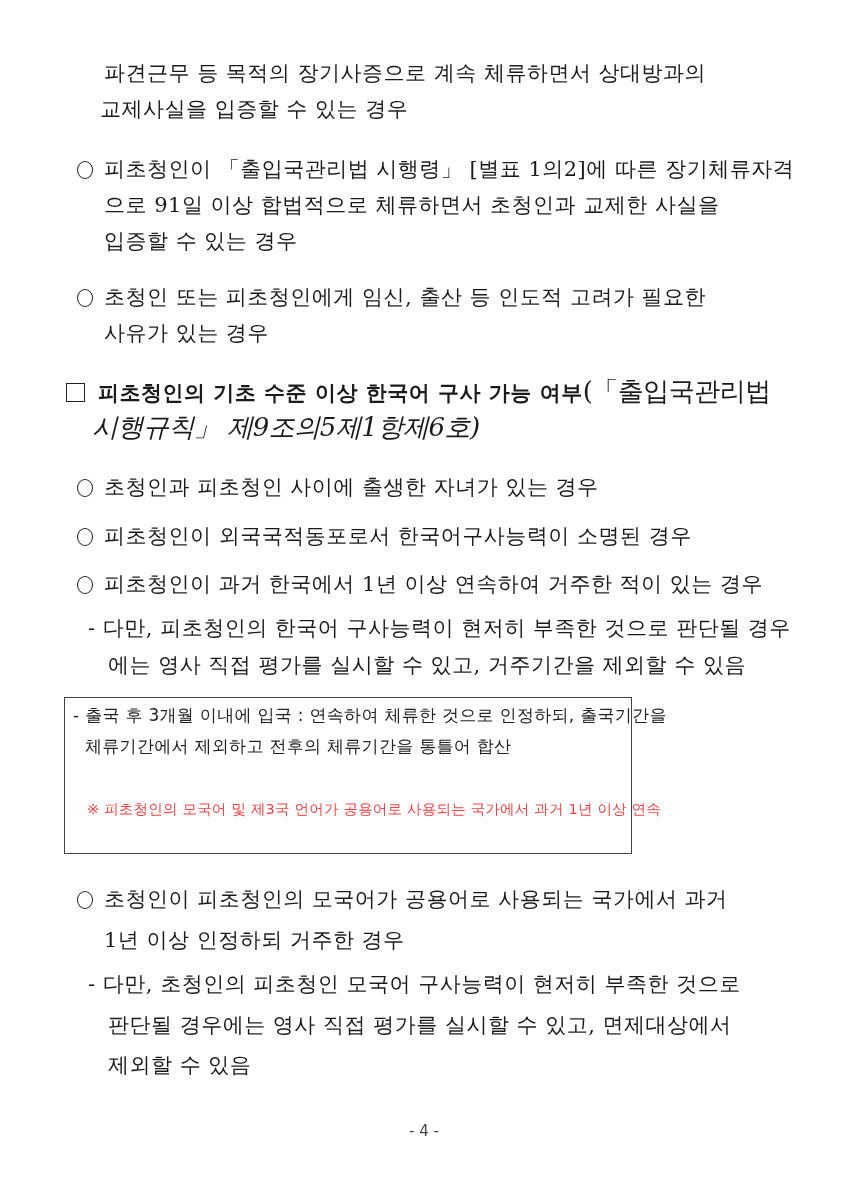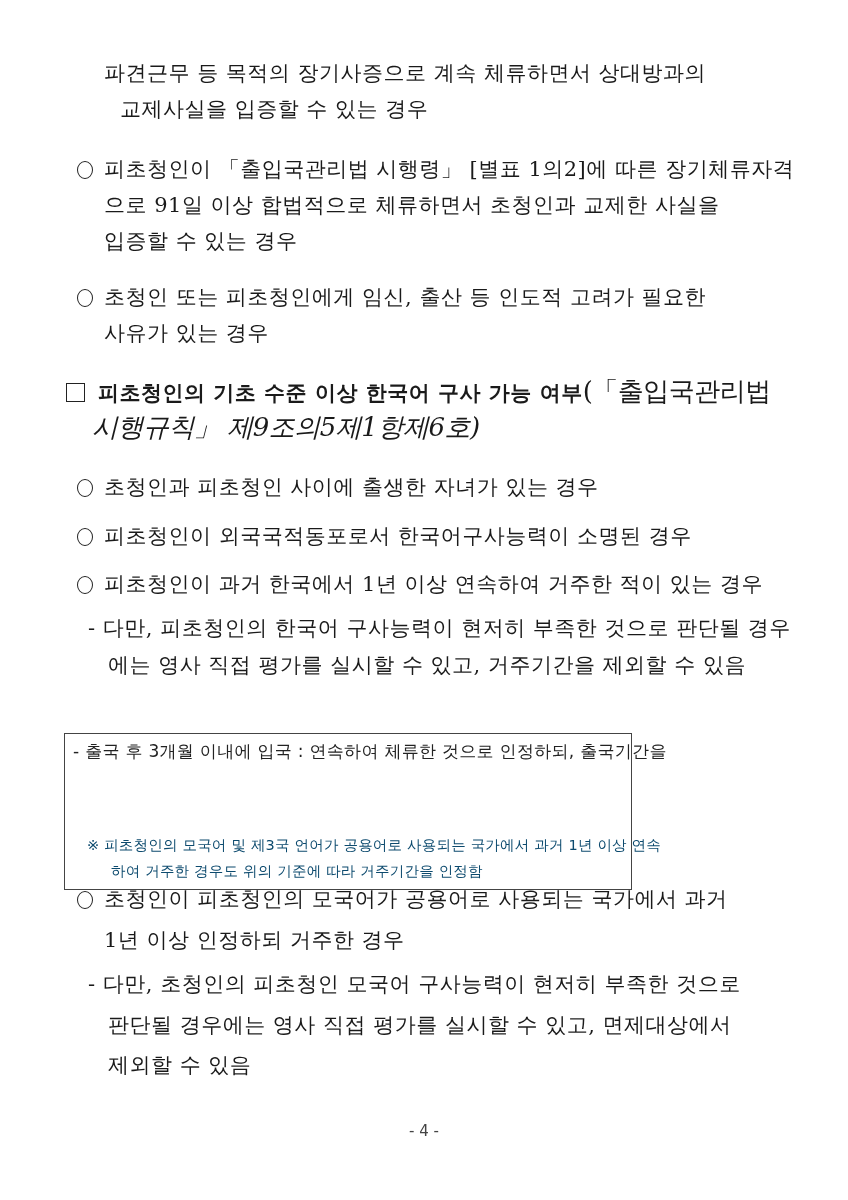--- a/index.html
+++ b/index.html
@@ -15,44 +15,44 @@
   .circle {
     position: absolute; width: 14px; height: 16px; border: 1.6px solid #222; border-radius: 50%;
   }
   .square {
     position: absolute; width: 17px; height: 17px; border: 1.8px solid #222;
   }
   .bold { font-weight: bold; }
   .ref { font-size: 26px; letter-spacing: -0.5px; }
   .box {
     position: absolute; left: 64px; top: 697px; width: 568px; height: 157px;
-    border: 1.2px solid #444; box-sizing: border-box; margin-top: 36px;
+    border: 1.2px solid #444; box-sizing: border-box;
   }
   .box-line {
     position: absolute; white-space: nowrap;
     font-family: "DejaVu Sans", "Liberation Sans", sans-serif;
     font-size: 17px; line-height: 22px; color: #222; letter-spacing: 0.3px;
   }
   .box-note {
     position: absolute; white-space: nowrap;
     font-family: "DejaVu Sans", "Liberation Sans", sans-serif;
-    font-size: 14.5px; line-height: 20px; color: #0c4a6e; letter-spacing: 0.2px;
+    font-size: 14.5px; line-height: 20px; color: #ef4444; letter-spacing: 0.2px;
   }
   .page-num {
     position: absolute; left: 0; width: 848px; top: 1122px; text-align: center;
     font-family: "DejaVu Sans", "Liberation Sans", sans-serif; font-size: 15px; color: #444;
   }
 </style>
 </head>
 <body>
 
 <div>
 
   <div class="line" style="left:104px; top:60px;">파견근무  등  목적의  장기사증으로  계속  체류하면서  상대방과의</div>
-  <div class="line" style="left:120px; top:96px;">교제사실을  입증할  수  있는  경우</div>
+  <div class="line" style="left:100px; top:96px;">교제사실을  입증할  수  있는  경우</div>
 
   <span class="circle" style="left:77px; top:161px;"></span>
   <div class="line" style="left:104px; top:156px;">피초청인이 「출입국관리법 시행령」 [별표 1의2]에 따른 장기체류자격</div>
   <div class="line" style="left:104px; top:192px;">으로  91일  이상  합법적으로  체류하면서  초청인과  교제한  사실을</div>
   <div class="line" style="left:104px; top:228px;text-align:center;">입증할  수  있는  경우</div>
 
   <span class="circle" style="left:77px; top:289px;"></span>
   <div class="line" style="left:104px; top:284px;">초청인  또는  피초청인에게  임신,  출산  등  인도적  고려가  필요한</div>
   <div class="line" style="left:104px; top:320px;">사유가  있는  경우</div>
 
@@ -69,22 +69,22 @@
   <div class="line" style="left:104px; top:523px;">피초청인이  외국국적동포로서  한국어구사능력이  소명된  경우</div>
 
   <span class="circle" style="left:77px; top:576px;"></span>
   <div class="line" style="left:104px; top:571px;">피초청인이  과거  한국에서  1년  이상  연속하여  거주한  적이  있는  경우</div>
 
   <div class="line" style="left:88px; top:615px;">- <span>다만, 피초청인의 한국어 구사능력이 현저히 부족한 것으로 판단될 경우</span></div>
   <div class="line" style="left:108px; top:652px;">에는 영사 직접 평가를 실시할 수 있고, 거주기간을 제외할 수 있음</div>
 
   <div class="box">
     <div class="box-line" style="left:8px; top:6px;">- 출국  후  3개월  이내에  입국 : 연속하여  체류한  것으로  인정하되, 출국기간을</div>
+    <div class="box-line" style="left:20px; top:37px;">체류기간에서  제외하고  전후의  체류기간을  통틀어  합산</div>
     <div class="box-note" style="left:22px; top:101px;">※  피초청인의  모국어  및  제3국  언어가  공용어로  사용되는  국가에서  과거  1년  이상  연속</div>
-    <div class="box-note" style="left:46px; top:127px;">하여  거주한  경우도  위의  기준에  따라  거주기간을  인정함</div>
   </div>
 
   <span class="circle" style="left:77px; top:891px;"></span>
   <div class="line" style="left:104px; top:886px;">초청인이  피초청인의  모국어가  공용어로  사용되는  국가에서  과거</div>
   <div class="line" style="left:104px; top:927px;">1년  이상  인정하되  거주한  경우</div>
 
   <div class="line" style="left:88px; top:971px;">- <span>다만,  초청인의  피초청인  모국어  구사능력이  현저히  부족한  것으로</span></div>
   <div class="line" style="left:108px; top:1012px;">판단될  경우에는  영사  직접  평가를  실시할  수  있고,  면제대상에서</div>
   <div class="line" style="left:108px; top:1052px;">제외할  수  있음</div>
 

